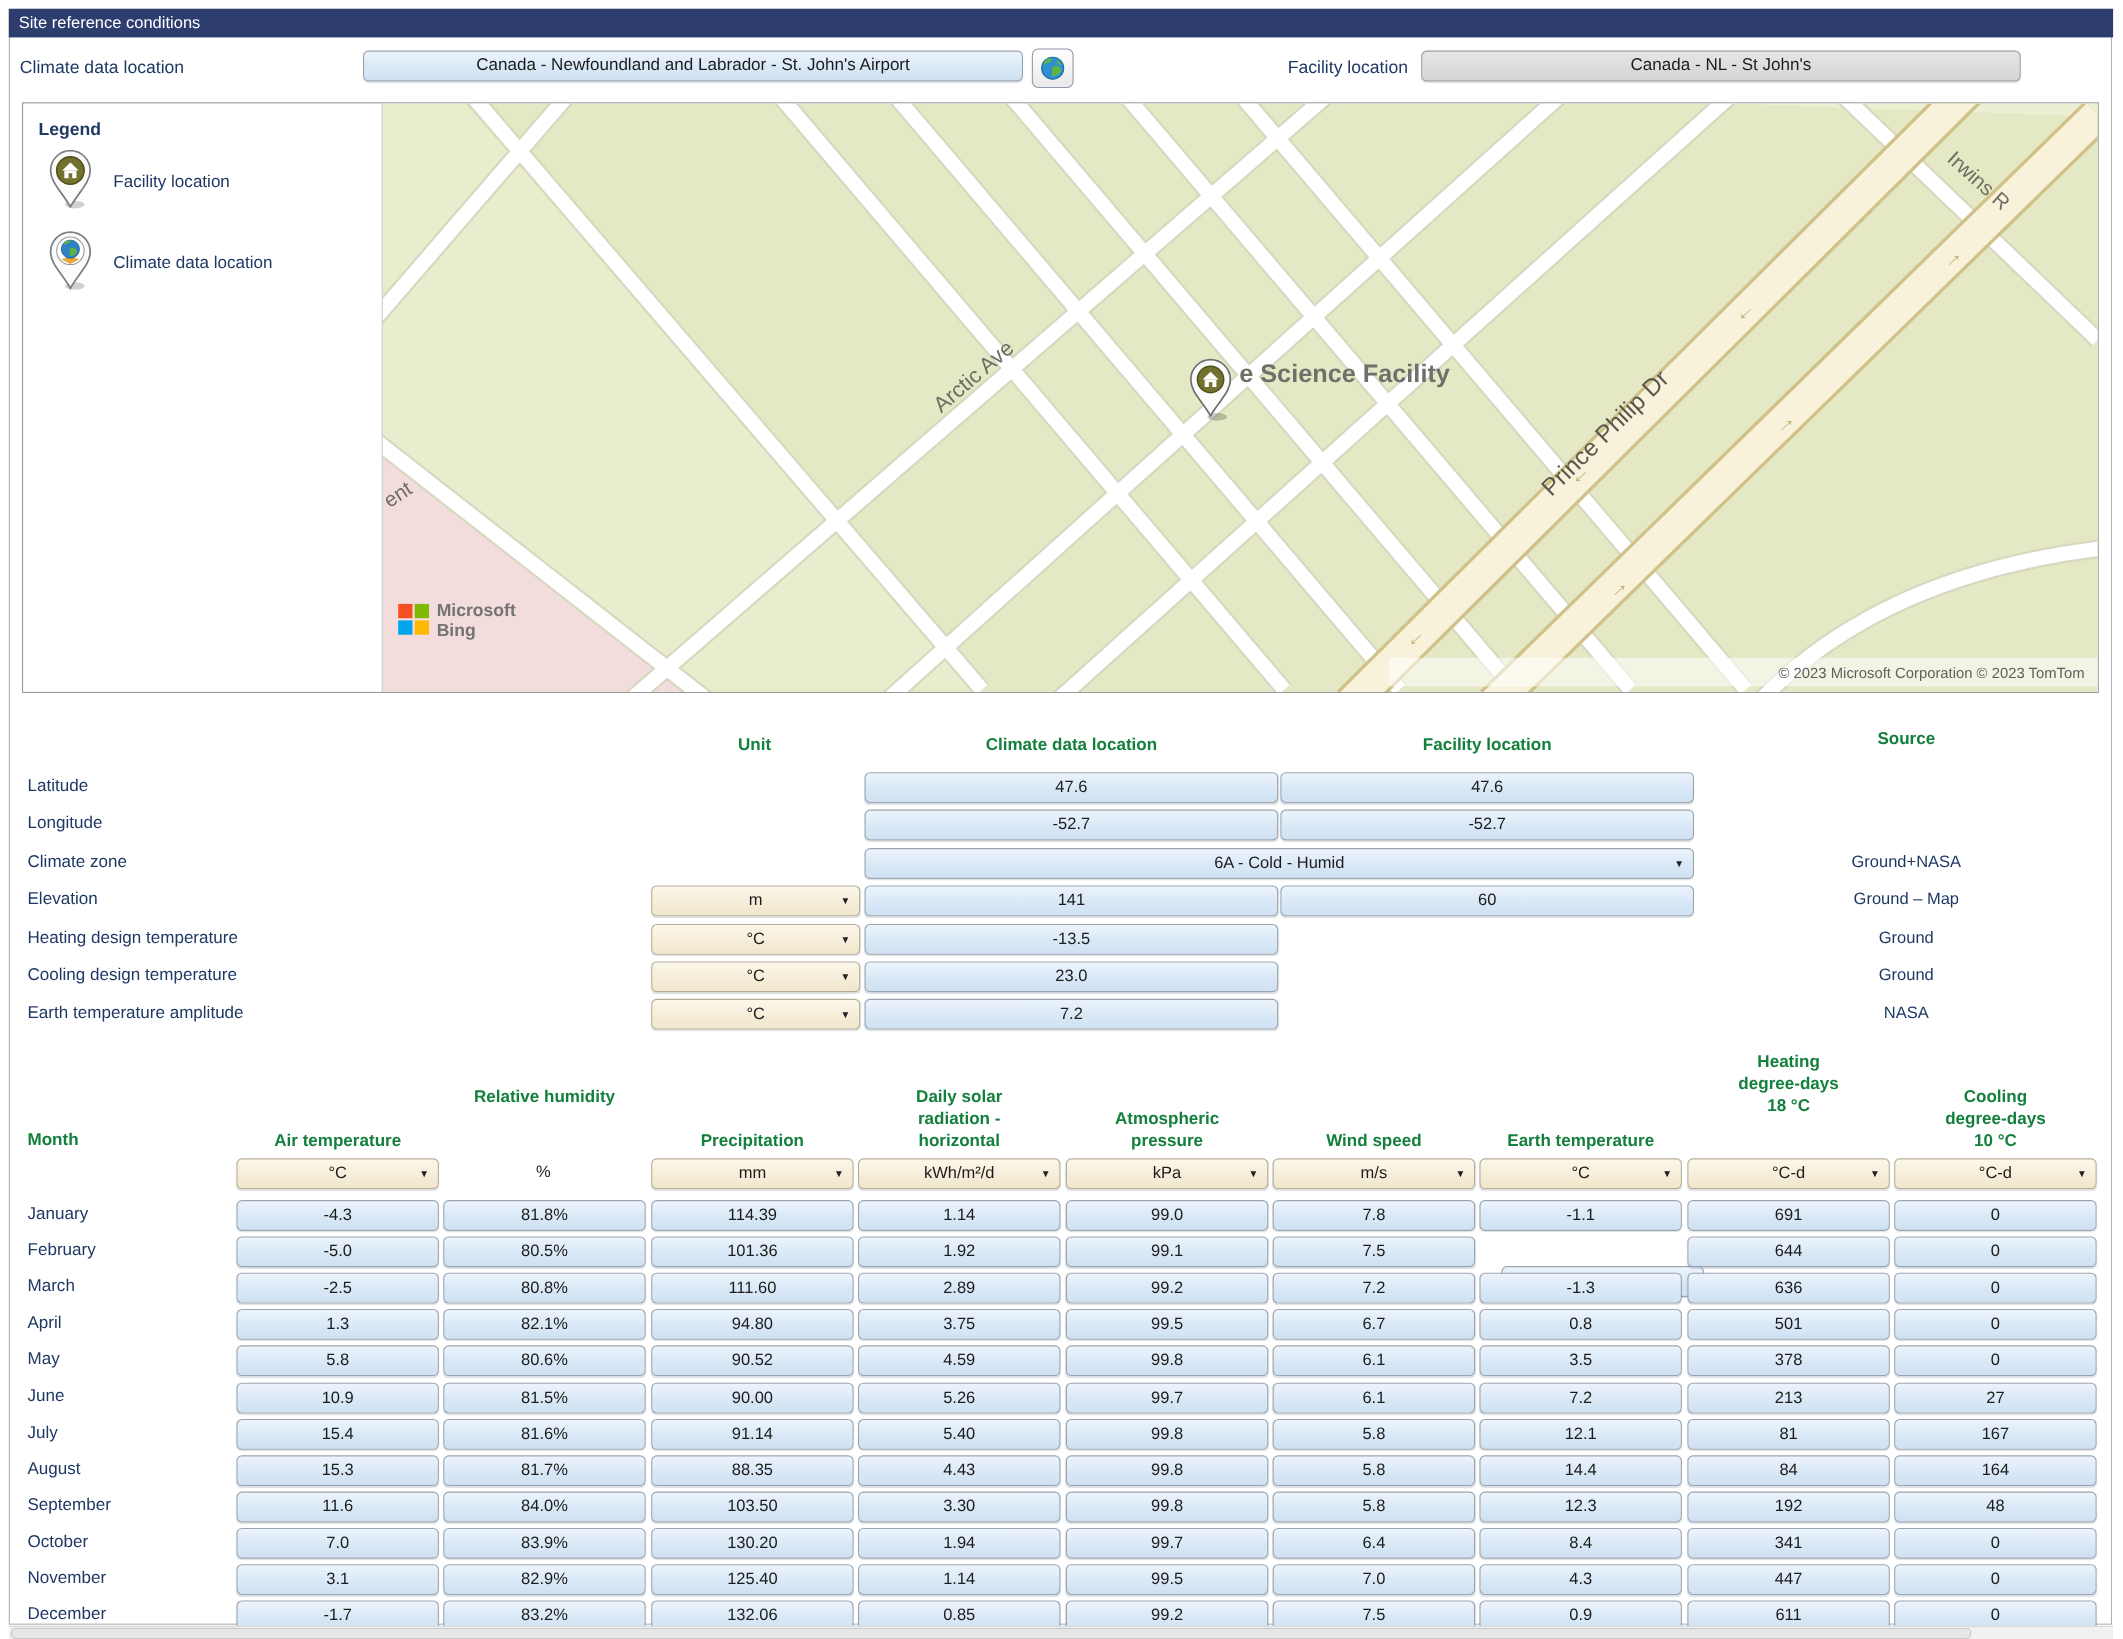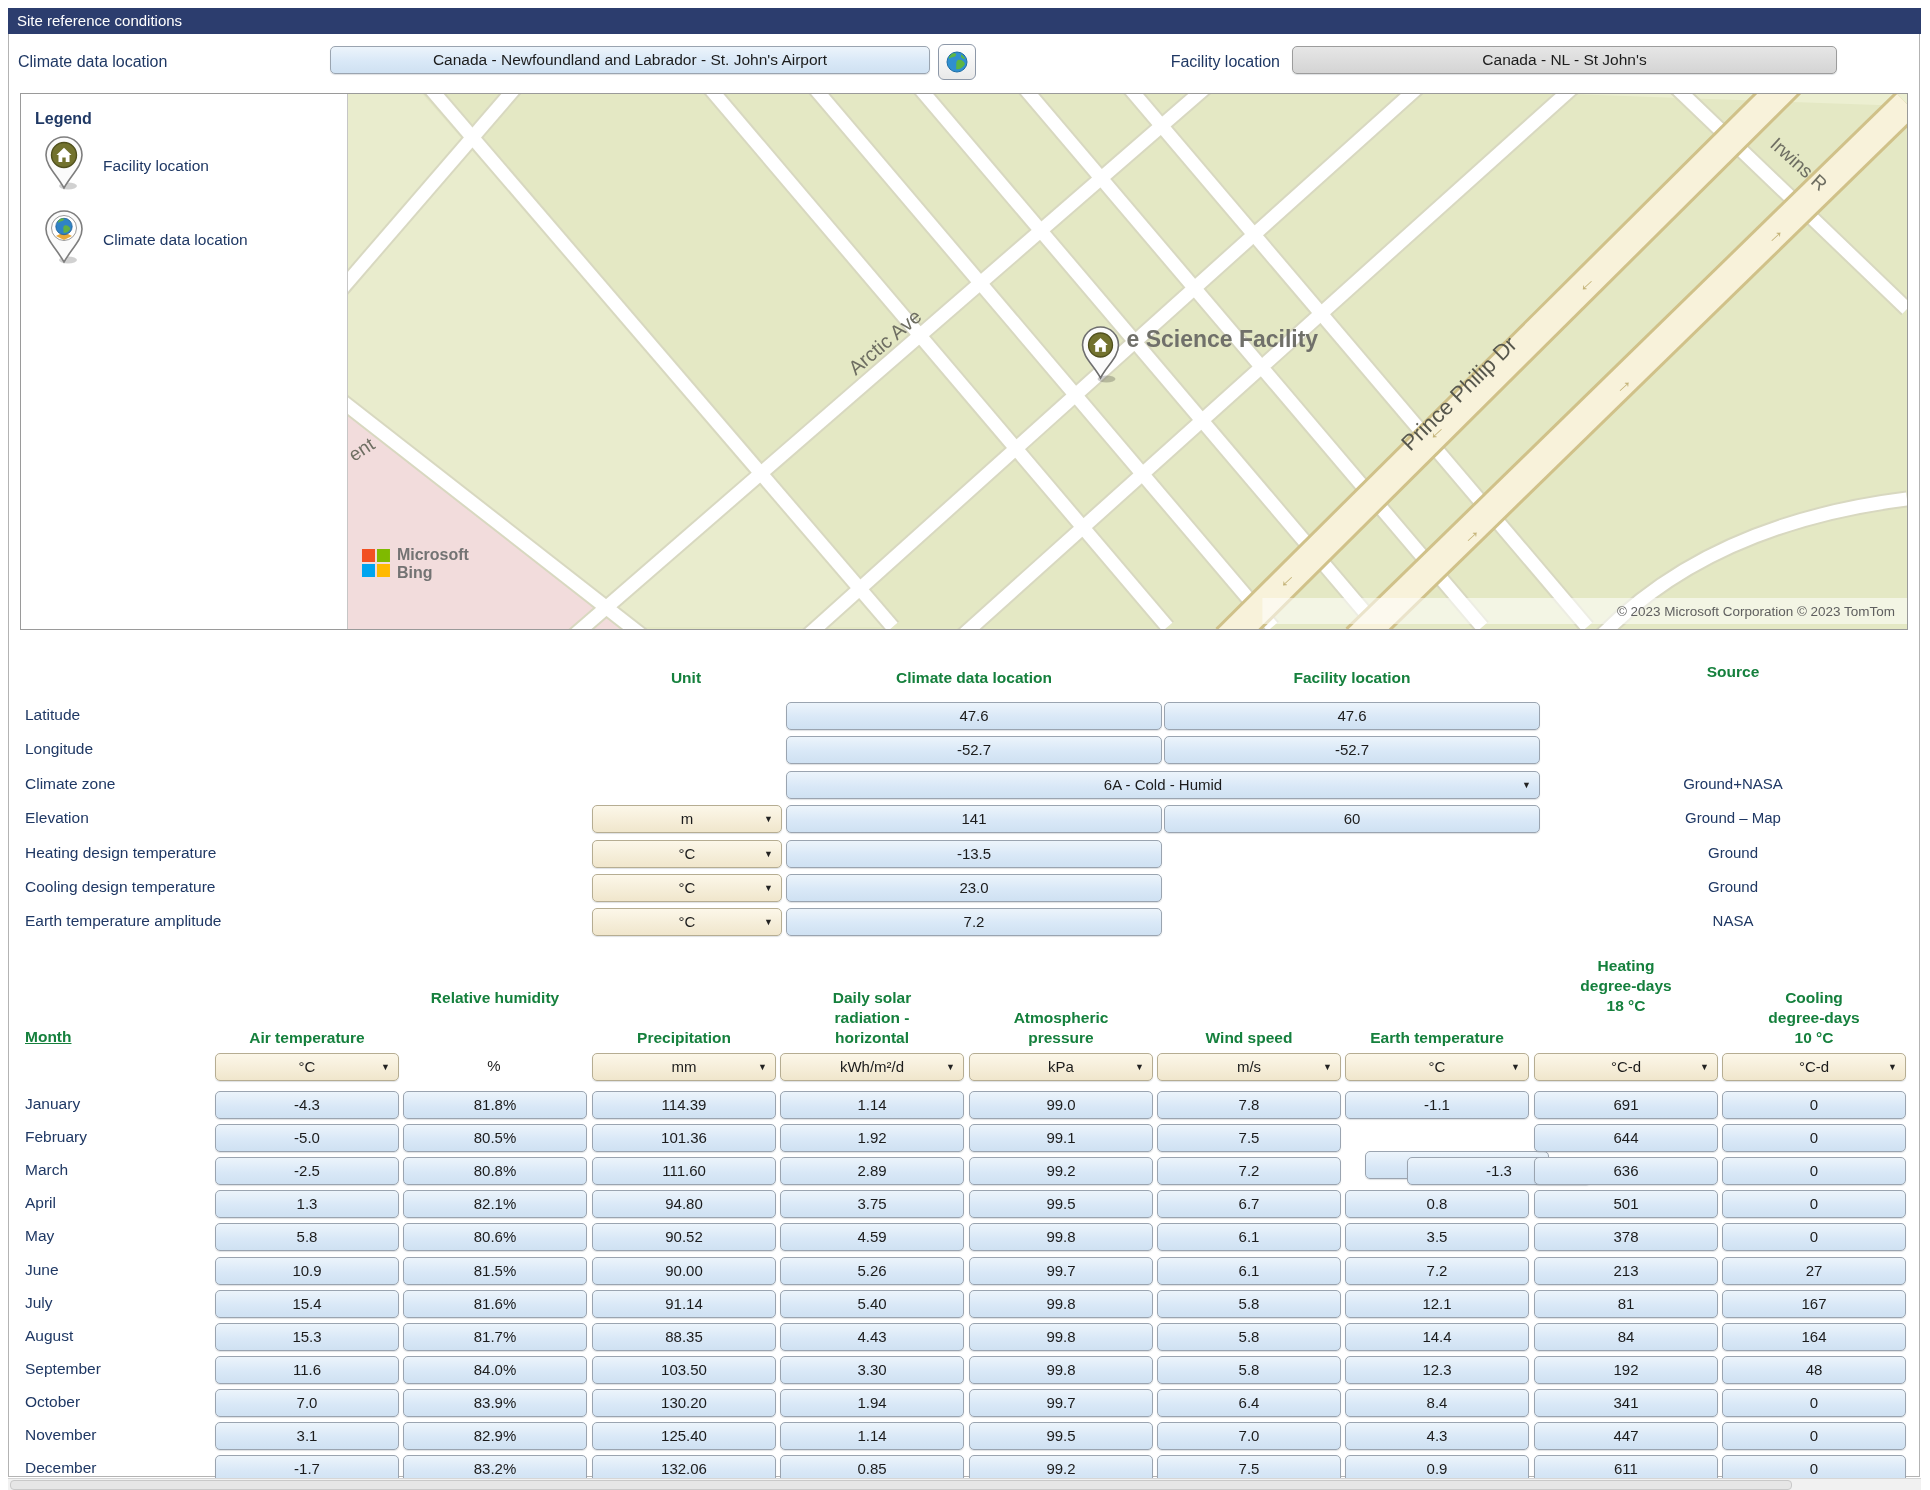--- a/index.html
+++ b/index.html
@@ -191,21 +191,21 @@
       <div class="lbl" style="left: 25px; top: 878px;">Cooling design temperature</div>
       <div class="cell unitc" style="left: 592px; top: 874px; width: 188px;">°C<span class="arrow">▼</span></div>
       <div class="cell blue" style="left: 786px; top: 874px; width: 374px;">23.0</div>
       <div class="src" style="left: 1560px; top: 878px; width: 346px;">Ground</div>
       <div class="lbl" style="left: 25px; top: 912px;">Earth temperature amplitude</div>
       <div class="cell unitc" style="left: 592px; top: 908px; width: 188px;">°C<span class="arrow">▼</span></div>
       <div class="cell blue" style="left: 786px; top: 908px; width: 374px;">7.2</div>
       <div class="src" style="left: 1560px; top: 912px; width: 346px;">NASA</div>
     </div>
 
-  <div class="hdr" style="left:25px;top:1027px;text-align:center;text-decoration:underline;">Month</div>
+  <div class="hdr" style="left:25px;top:1027px;text-align:center;">Month</div>
   <div id="monthly-headers">
       <div class="hdr" style="left: 205px; top: 1048px; width: 204px; transform: translateY(-100%);">Air temperature</div>
       <div class="hdr" style="left: 393px; top: 1008px; width: 204px; transform: translateY(-100%);">Relative humidity</div>
       <div class="hdr" style="left: 582px; top: 1048px; width: 204px; transform: translateY(-100%);">Precipitation</div>
       <div class="hdr" style="left: 770px; top: 1048px; width: 204px; transform: translateY(-100%);">Daily solar
 radiation -
 horizontal</div>
       <div class="hdr" style="left: 959px; top: 1048px; width: 204px; transform: translateY(-100%);">Atmospheric
 pressure</div>
       <div class="hdr" style="left: 1147px; top: 1048px; width: 204px; transform: translateY(-100%);">Wind speed</div>
@@ -249,21 +249,21 @@
       <div class="cell blue" style="left: 1345px; top: 1151px; width: 182px; margin-left: 20px;">-2.1</div>
       <div class="cell blue" style="left: 1534px; top: 1124px; width: 182px;">644</div>
       <div class="cell blue" style="left: 1722px; top: 1124px; width: 182px;">0</div>
       <div class="lbl" style="left: 25px; top: 1161px;">March</div>
       <div class="cell blue" style="left: 215px; top: 1157px; width: 182px;">-2.5</div>
       <div class="cell blue" style="left: 403px; top: 1157px; width: 182px;">80.8%</div>
       <div class="cell blue" style="left: 592px; top: 1157px; width: 182px;">111.60</div>
       <div class="cell blue" style="left: 780px; top: 1157px; width: 182px;">2.89</div>
       <div class="cell blue" style="left: 969px; top: 1157px; width: 182px;">99.2</div>
       <div class="cell blue" style="left: 1157px; top: 1157px; width: 182px;">7.2</div>
-      <div class="cell blue" style="left: 1407px; top: 1157px; width: 182px;">-1.3</div>
+      <div class="cell blue" style="left: 1345px; top: 1157px; width: 182px;">-1.3</div>
       <div class="cell blue" style="left: 1534px; top: 1157px; width: 182px;">636</div>
       <div class="cell blue" style="left: 1722px; top: 1157px; width: 182px;">0</div>
       <div class="lbl" style="left: 25px; top: 1194px;">April</div>
       <div class="cell blue" style="left: 215px; top: 1190px; width: 182px;">1.3</div>
       <div class="cell blue" style="left: 403px; top: 1190px; width: 182px;">82.1%</div>
       <div class="cell blue" style="left: 592px; top: 1190px; width: 182px;">94.80</div>
       <div class="cell blue" style="left: 780px; top: 1190px; width: 182px;">3.75</div>
       <div class="cell blue" style="left: 969px; top: 1190px; width: 182px;">99.5</div>
       <div class="cell blue" style="left: 1157px; top: 1190px; width: 182px;">6.7</div>
       <div class="cell blue" style="left: 1345px; top: 1190px; width: 182px;">0.8</div>

